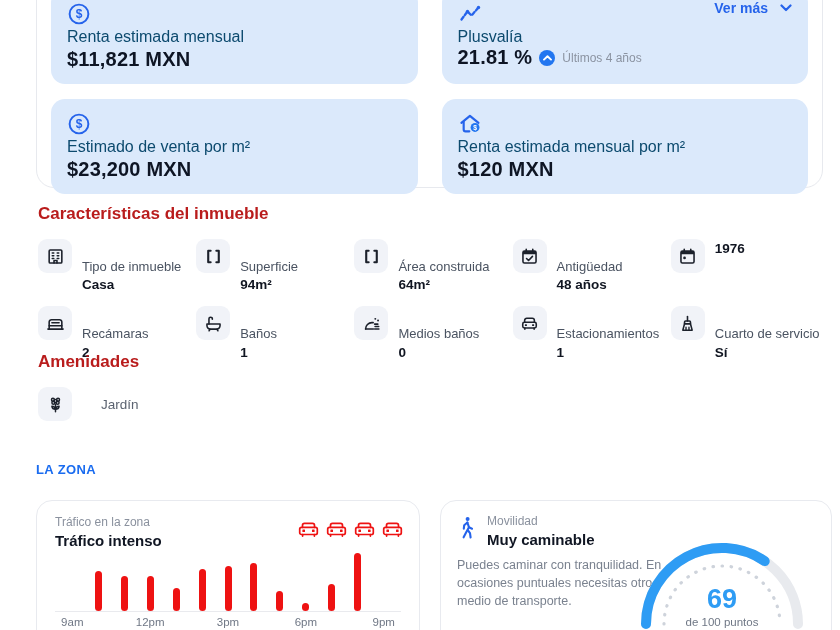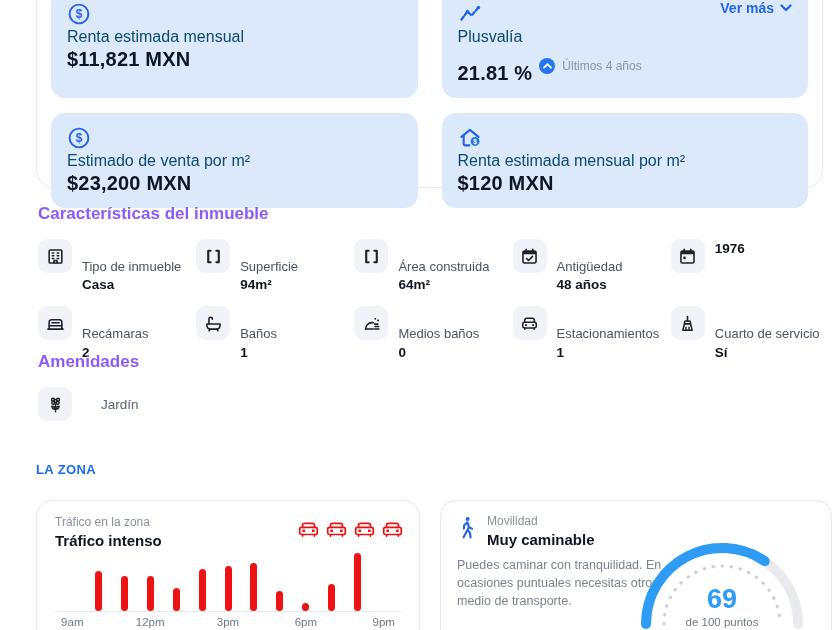--- a/index.html
+++ b/index.html
@@ -11,25 +11,25 @@
   .top-wrap { position:absolute; left:36px; top:-26px; width:787px; height:214px;
     background:#fff; border:1px solid #e7e9ee; border-radius:18px; padding:14px;
     display:grid; grid-template-columns:1fr 1fr; grid-template-rows:1fr 1fr; gap:15px 24px; }
   .est-card { position:relative; background:#dbe9fb; border-radius:14px; padding:13px 16px; }
   .est-icon { height:26px; display:flex; align-items:flex-start; }
   .est-label { font-size:16px; color:#0c4a6e; }
   .est-value { font-size:20px; font-weight:700; color:#0e1524; margin-top:2px; letter-spacing:.2px; }
   .value-row { display:flex; align-items:center; gap:7px; }
   .up-badge { width:16px; height:16px; border-radius:50%; background:#2276f0; display:flex; align-items:center; justify-content:center; flex:0 0 16px; }
   .est-note { font-size:12px; color:#8b93a1; }
-  .vermas { position:absolute; top:11px; right:16px; display:flex; align-items:center; gap:6px;
+  .vermas { position:absolute; top:11px; right:16px; display:flex; align-items:center; gap:12px;
     color:#2563eb; font-size:14px; font-weight:700; cursor:pointer; background:none; border:none; font-family:inherit; }
 
   
-  .sec-h { font-size:17px; font-weight:700; color:#8b5cf6; }
+  .sec-h { font-size:17px; font-weight:700; color:#b91c1c; }
 
   
   .features { position:absolute; left:38px; top:204px; width:787px; }
   .feat-grid { margin-top:15px; display:grid; grid-template-columns:repeat(5,1fr); gap:14px 4px; }
   .feat { display:flex; align-items:flex-start; gap:10px; }
   .fbox { width:34px; height:34px; border-radius:9px; background:#f1f3f8; display:flex; align-items:center; justify-content:center; flex:0 0 34px; }
   .feat-label { font-size:13px; color:#4a5361; line-height:1.25;margin-top:20px; }
   .feat-value { font-size:13.5px; font-weight:700; color:#101521; margin-top:2px; }
 
   
@@ -84,21 +84,21 @@
       </button>
       <div class="est-icon">
         <svg width="24" height="24" viewBox="0 0 24 24" fill="none">
           <path d="M3.5 17.5 L9.5 9.5 L13.5 13.5 L20.5 5.5" stroke="#2563eb" stroke-width="2.3" stroke-linecap="round" stroke-linejoin="round" stroke-dasharray="3.4 2.2"></path>
           <circle cx="9.5" cy="9.5" r="1.7" fill="#2563eb"></circle>
           <circle cx="20.5" cy="5.5" r="1.7" fill="#2563eb"></circle>
         </svg>
       </div>
       <div class="est-label">Plusvalía</div>
       <div class="value-row">
-        <span class="est-value" style="margin-top:16px">21.81 %</span>
+        <span class="est-value" style="margin-top:0">21.81 %</span>
         <span class="up-badge">
           <svg width="9" height="6" viewBox="0 0 9 6" fill="none">
             <path d="M1 4.6 L4.5 1.2 L8 4.6" stroke="#fff" stroke-width="1.9" stroke-linecap="round" stroke-linejoin="round"></path>
           </svg>
         </span>
         <span class="est-note">Últimos 4 años</span>
       </div>
     </div>
 
     <div class="est-card">

